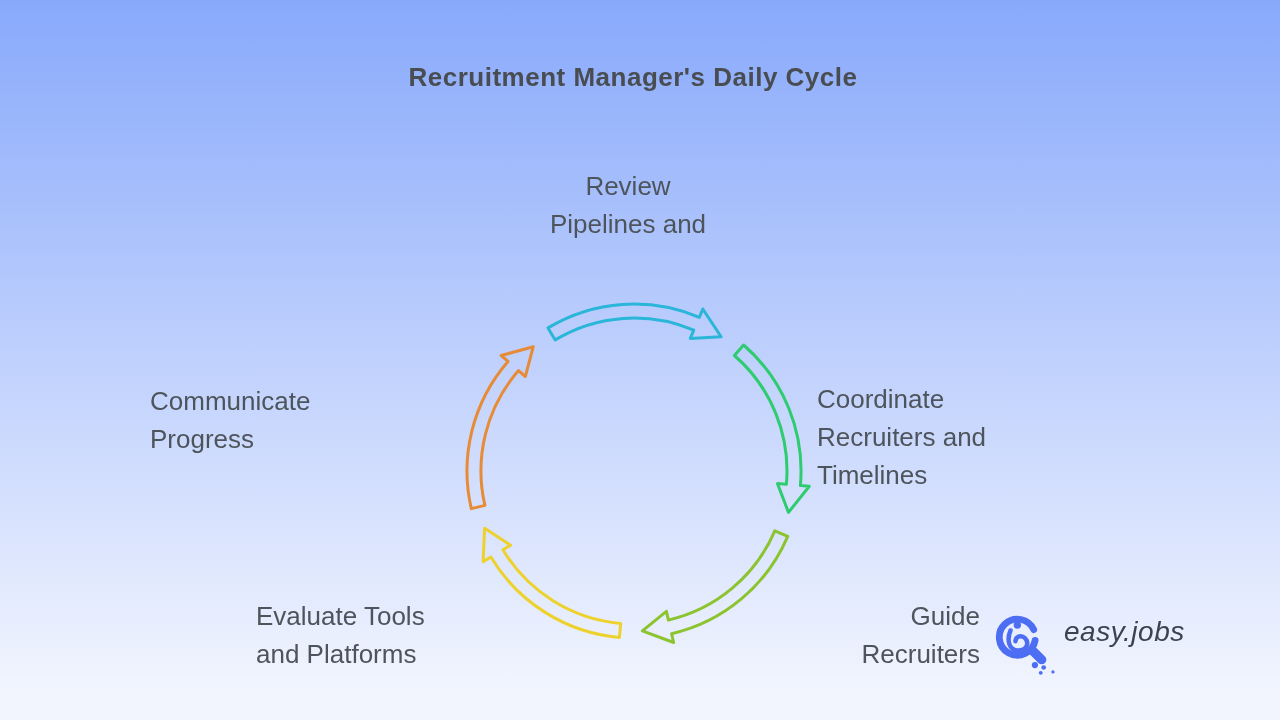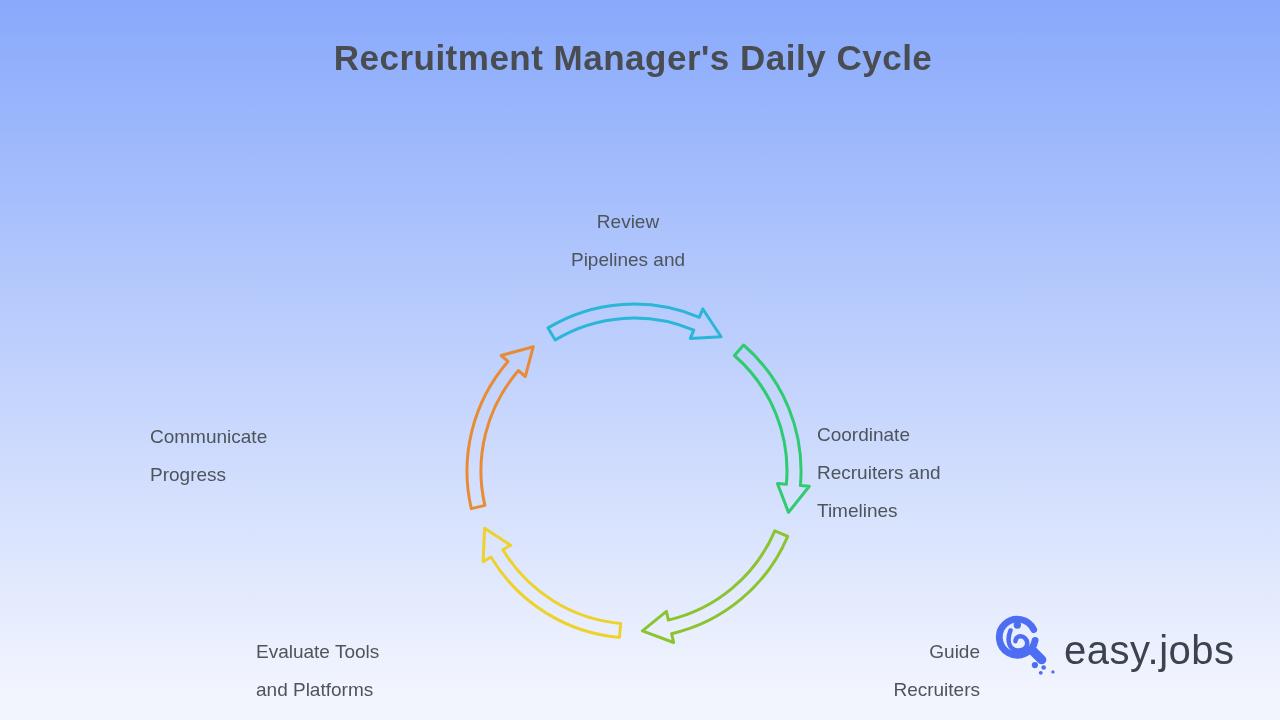--- a/index.html
+++ b/index.html
@@ -20,64 +20,64 @@
   }
   .canvas {
     position: relative;
     width: 1280px;
     height: 720px;
     background: linear-gradient(180deg, var(--bg-top) 0%, var(--bg-bottom) 96%);
   }
   .page-title {
     position: absolute;
     left: 0;
-    top: 38px;
+    top: 62px;
     width: 1266px;
     text-align: center;
-    font-size: 35px;
+    font-size: 26px;
     font-weight: 700;
     letter-spacing: 0.5px;
     color: var(--title-color);
   }
   #cycle-svg {
     position: absolute;
     left: 0;
     top: 0;
   }
   .step-label {
     position: absolute;
     color: var(--label-color);
-    font-size: 19px;
+    font-size: 26px;
     line-height: 38px;
     font-weight: 400;
-    margin-top: 36px;
   }
   .step-label span { display: block; }
   .label-top          { left: 478px; top: 167px; width: 300px; text-align: center; }
   .label-right        { left: 817px; top: 380px; width: 260px; text-align: left; }
   .label-bottom-right { left: 760px; top: 597px; width: 220px; text-align: right; }
   .label-bottom-left  { left: 256px; top: 597px; width: 300px; text-align: left; }
   .label-left         { left: 150px; top: 382px; width: 300px; text-align: left; }
   .logo {
     position: absolute;
     left: 992px;
     top: 604px;
     display: flex;
     align-items: flex-start;
   }
   .logo-mark {
     width: 78px;
     height: 88px;
   }
   .logo-text {
     margin-left: -6px;
-    margin-top: 24px;
-    font-size: 40px;
+    margin-top: 12px;
+    font-size: 28px;
     letter-spacing: 0.5px;
     color: var(--logo-text-color);
+    font-style: italic;
   }
 </style>
 </head>
 <body>
 
 <div class="canvas">
 
   <div class="page-title">Recruitment Manager's Daily Cycle</div>
 
   <svg id="cycle-svg" width="1280" height="720" viewBox="0 0 1280 720">

